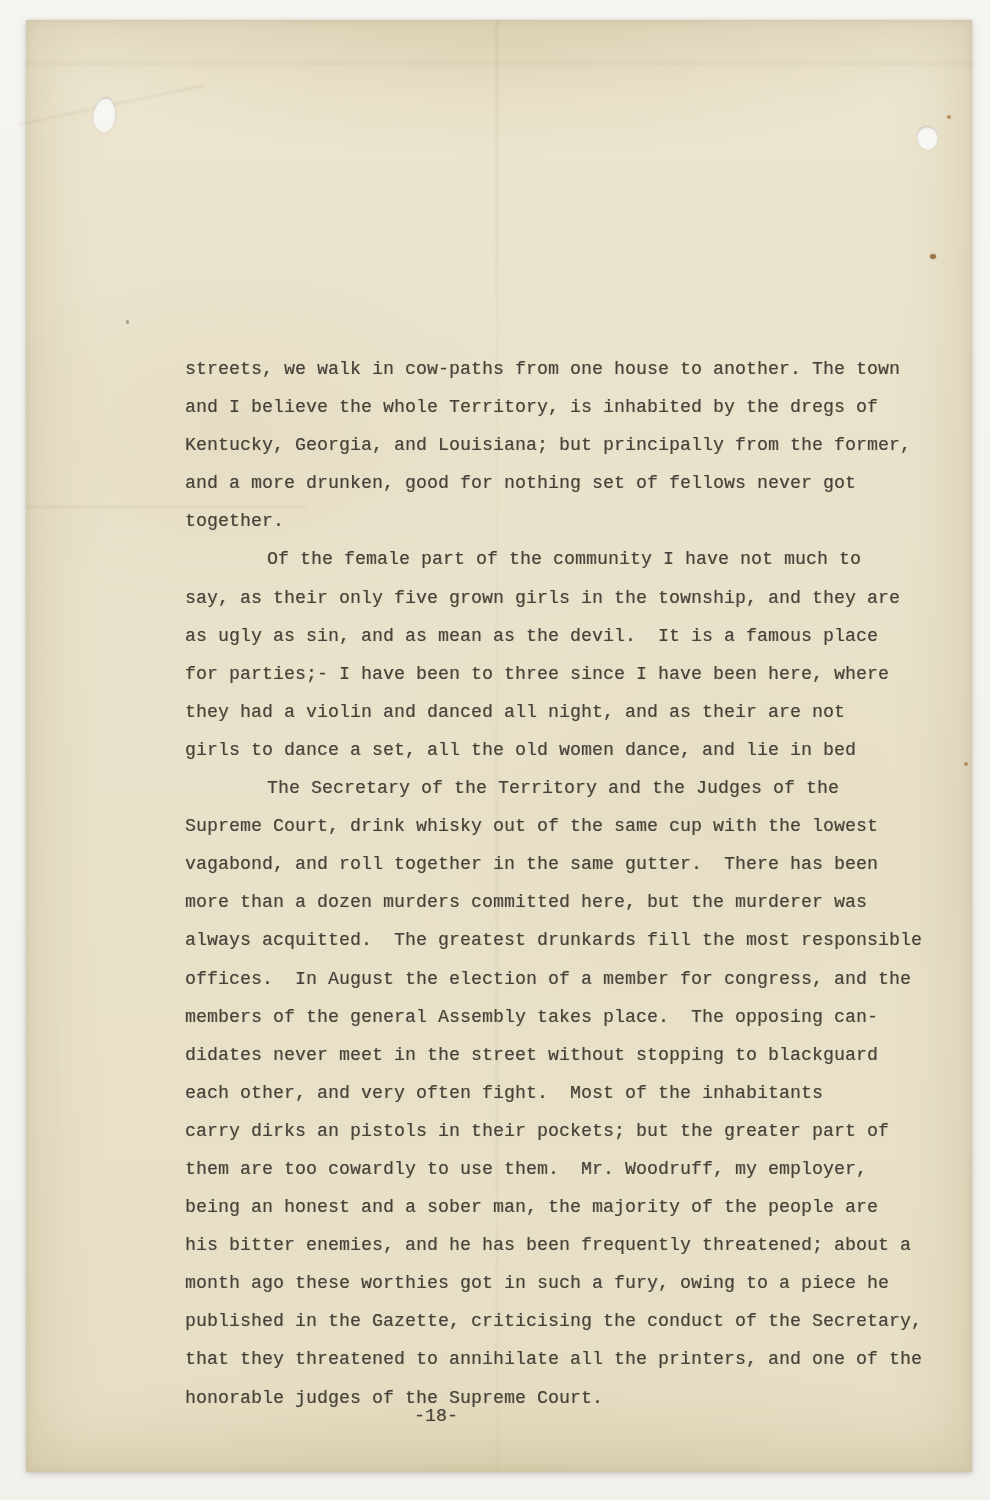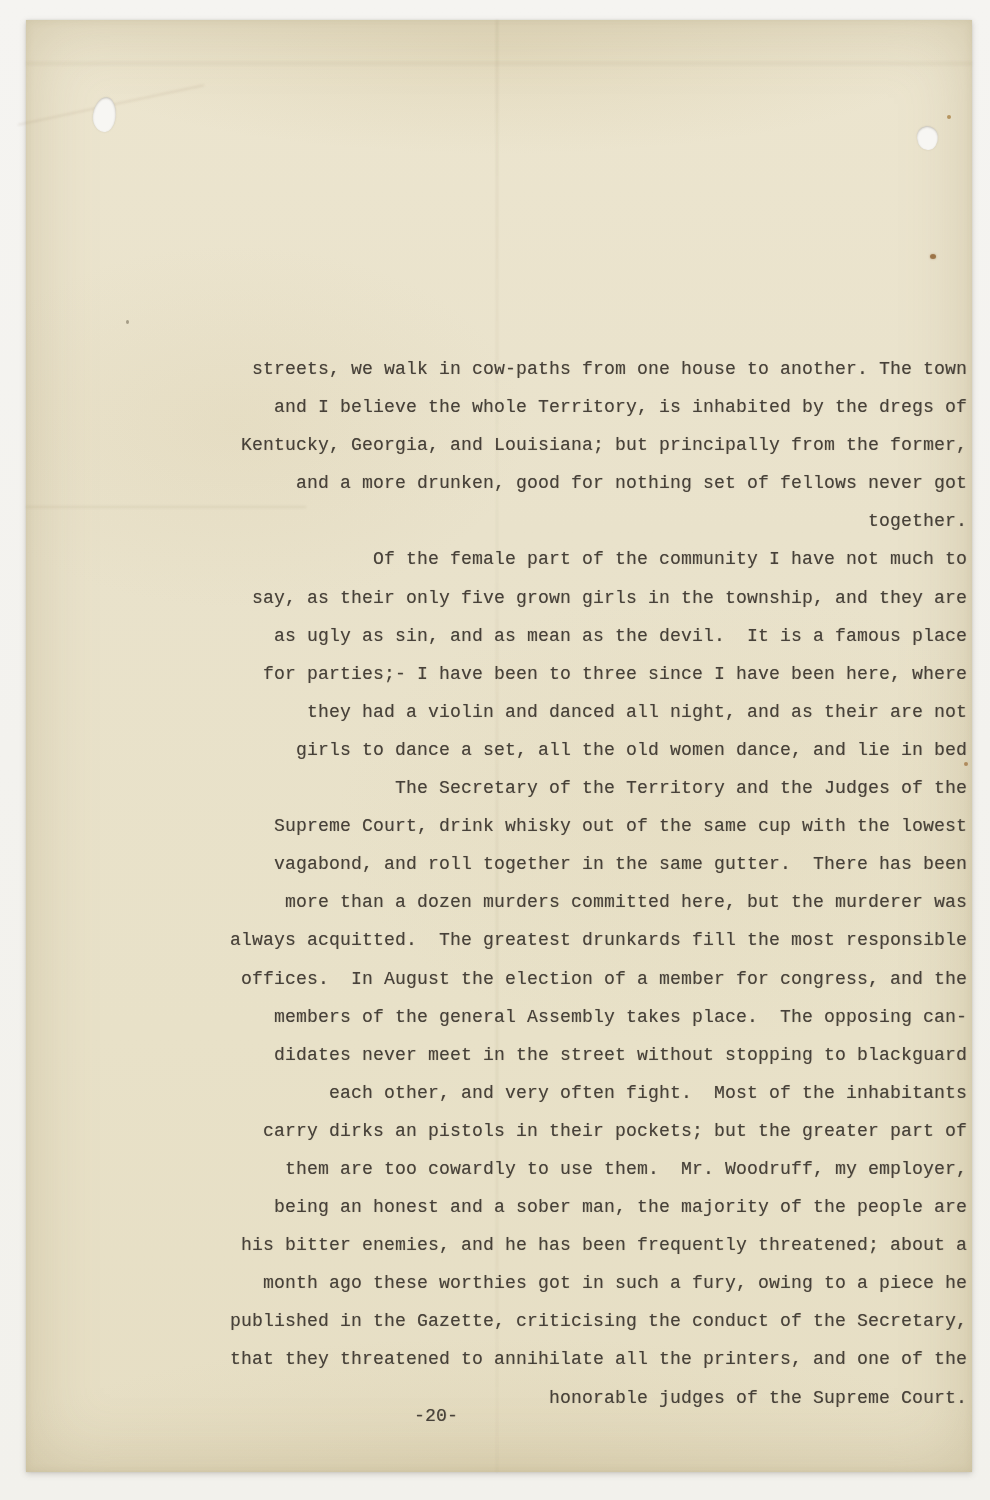--- a/index.html
+++ b/index.html
@@ -26,21 +26,20 @@
       radial-gradient(ellipse 420px 260px at 22% 28%, rgba(208,192,150,0.16), transparent 70%),
       radial-gradient(ellipse 520px 320px at 72% 55%, rgba(213,198,156,0.13), transparent 72%),
       radial-gradient(ellipse 600px 140px at 50% 2%, rgba(198,182,136,0.22), transparent 75%),
       radial-gradient(ellipse 700px 180px at 50% 100%, rgba(200,184,138,0.18), transparent 75%),
       linear-gradient(180deg, #ece5cf 0%, #e9e2cb 35%, #e8e1c8 70%, #e6dec4 100%);
     box-shadow:
       inset 0 0 70px rgba(145,125,80,0.28),
       inset 0 0 9px rgba(145,125,80,0.14),
       0 2px 6px rgba(90,85,70,0.25),
       0 0 2px rgba(90,85,70,0.15);
-    text-align: right;
   }
   .crease { position: absolute; pointer-events: none; }
   .crease-vertical {
     left: 470px; top: 0; width: 2px; height: 100%;
     background: linear-gradient(180deg, rgba(140,125,90,0.14), rgba(140,125,90,0.06) 30%, rgba(140,125,90,0.12) 70%, rgba(140,125,90,0.05));
     filter: blur(1px);
   }
   .crease-top {
     left: 0; top: 42px; width: 100%; height: 3px;
     background: rgba(150,133,96,0.10);
@@ -149,16 +148,16 @@
 carry dirks an pistols in their pockets; but the greater part of
 them are too cowardly to use them.  Mr. Woodruff, my employer,
 being an honest and a sober man, the majority of the people are
 his bitter enemies, and he has been frequently threatened; about a
 month ago these worthies got in such a fury, owing to a piece he
 published in the Gazette, criticising the conduct of the Secretary,
 that they threatened to annihilate all the printers, and one of the
 honorable judges of the Supreme Court.</p>
     </main>
 
-    <div class="page-number">-20-</div>
+    <div class="page-number">-18-</div>
 
   </div>
 </div>
 
 </body></html>

